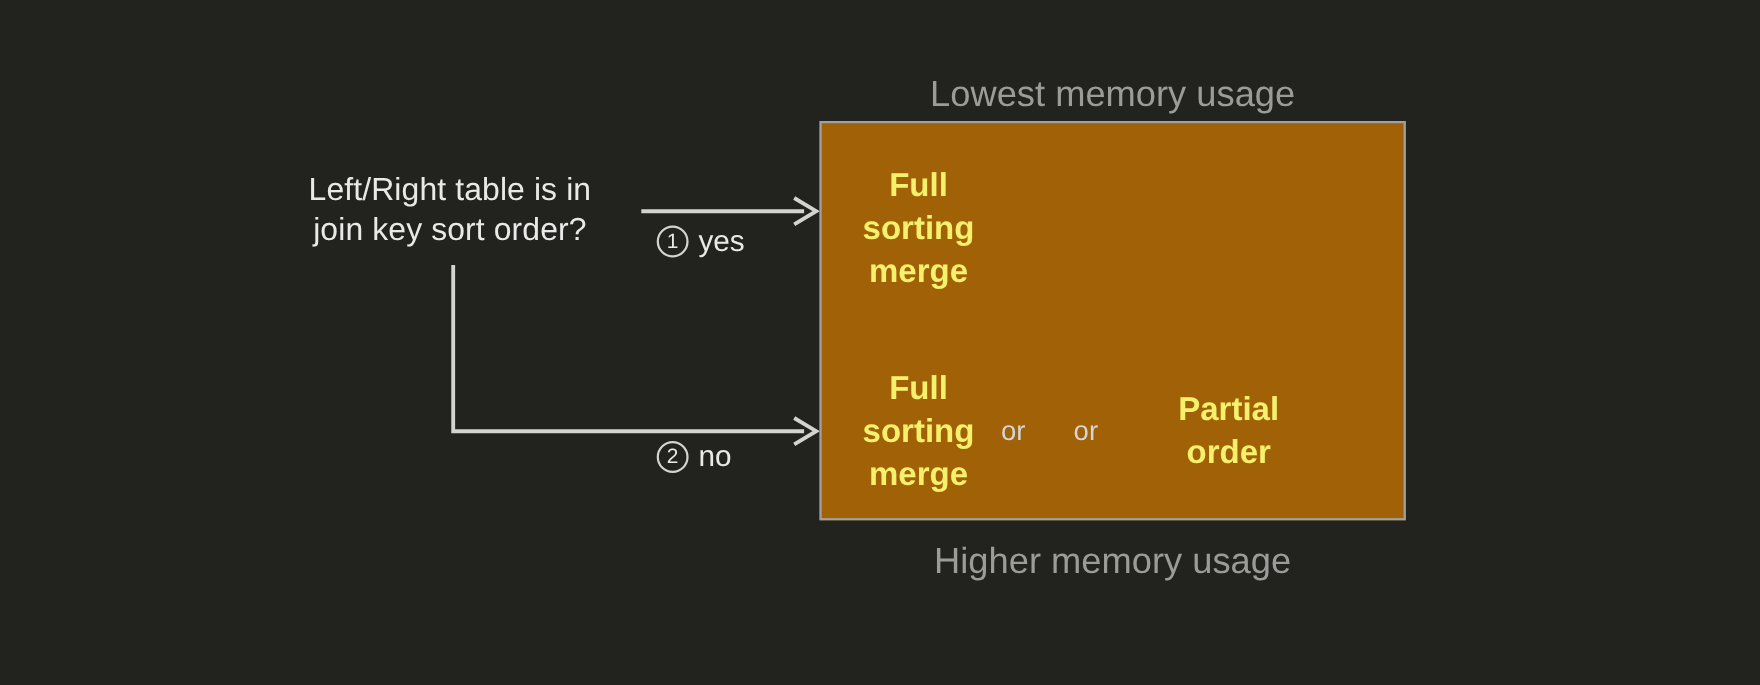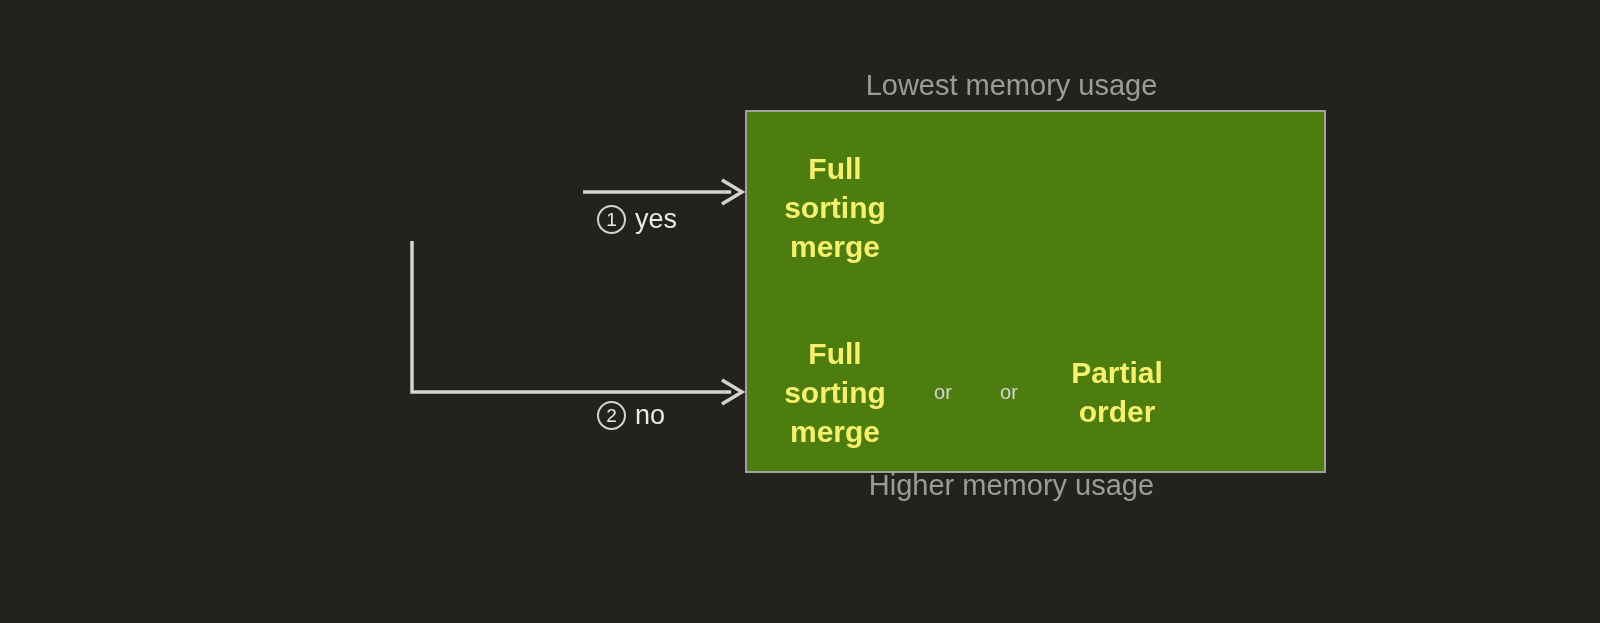--- a/index.html
+++ b/index.html
@@ -70,23 +70,23 @@
     box-sizing: border-box;
   }
   #branch-yes { left: 597px; top: 204px; }
   #branch-no  { left: 597px; top: 400px; }
 
   
   .panel {
     position: absolute;
     left: 745px;
     top: 110px;
-    width: 581px;
+    width: 533px;
     height: 363px;
-    background: #4d7c0f;
+    background: #a16207;
     border: 2px solid #9fa0a0;
     box-sizing: border-box;
   }
 
   .panel-row {
     position: absolute;
     left: 0;
     width: 100%;
     display: flex;
     align-items: center;
@@ -103,45 +103,48 @@
     text-align: center;
     white-space: pre-line;
   }
   #opt-sorted-fsm   { width: 150px; margin-left: 13px; }
   #opt-unsorted-fsm { width: 150px; margin-left: 13px; }
   #opt-grace-hash   { width: 150px; }
   #opt-partial-merge{ width: 150px; }
 
   .conjunction {
     color: #d5d5d5;
-    font-size: 20px;
+    font-size: 25px;
     font-weight: normal;
     width: 66px;
-    text-align: center;
   }
 
   
   .caption {
     position: absolute;
     width: 533px;
     left: 745px;
     text-align: center;
     color: #9b9b99;
-    font-size: 29px;
+    font-size: 33px;
     line-height: 34px;
     white-space: nowrap;
   }
   #caption-low  { top: 68px; }
-  #caption-high { top: 468px; }
+  #caption-high { top: 493px; }
 </style>
 </head>
 <body>
 
 <div id="canvas">
 
+  <div class="question">
+    <span class="qline">Left/Right table is in</span>
+    <span class="qline">join key sort order?</span>
+  </div>
 
   <svg class="connectors" viewBox="0 0 1600 623" width="1600" height="623" xmlns="http://www.w3.org/2000/svg">
 
     <path d="M 583 192 L 731 192" stroke="#d3d3d1" stroke-width="3.5" fill="none"></path>
     <path d="M 722 180 L 742 192 L 722 204" stroke="#d3d3d1" stroke-width="3.5" fill="none" stroke-linecap="butt" stroke-linejoin="miter"></path>
 
     <path d="M 412 241 L 412 392 L 731 392" stroke="#d3d3d1" stroke-width="3.5" fill="none" stroke-linecap="butt" stroke-linejoin="miter"></path>
     <path d="M 722 380 L 742 392 L 722 404" stroke="#d3d3d1" stroke-width="3.5" fill="none" stroke-linecap="butt" stroke-linejoin="miter"></path>
   </svg>
 

